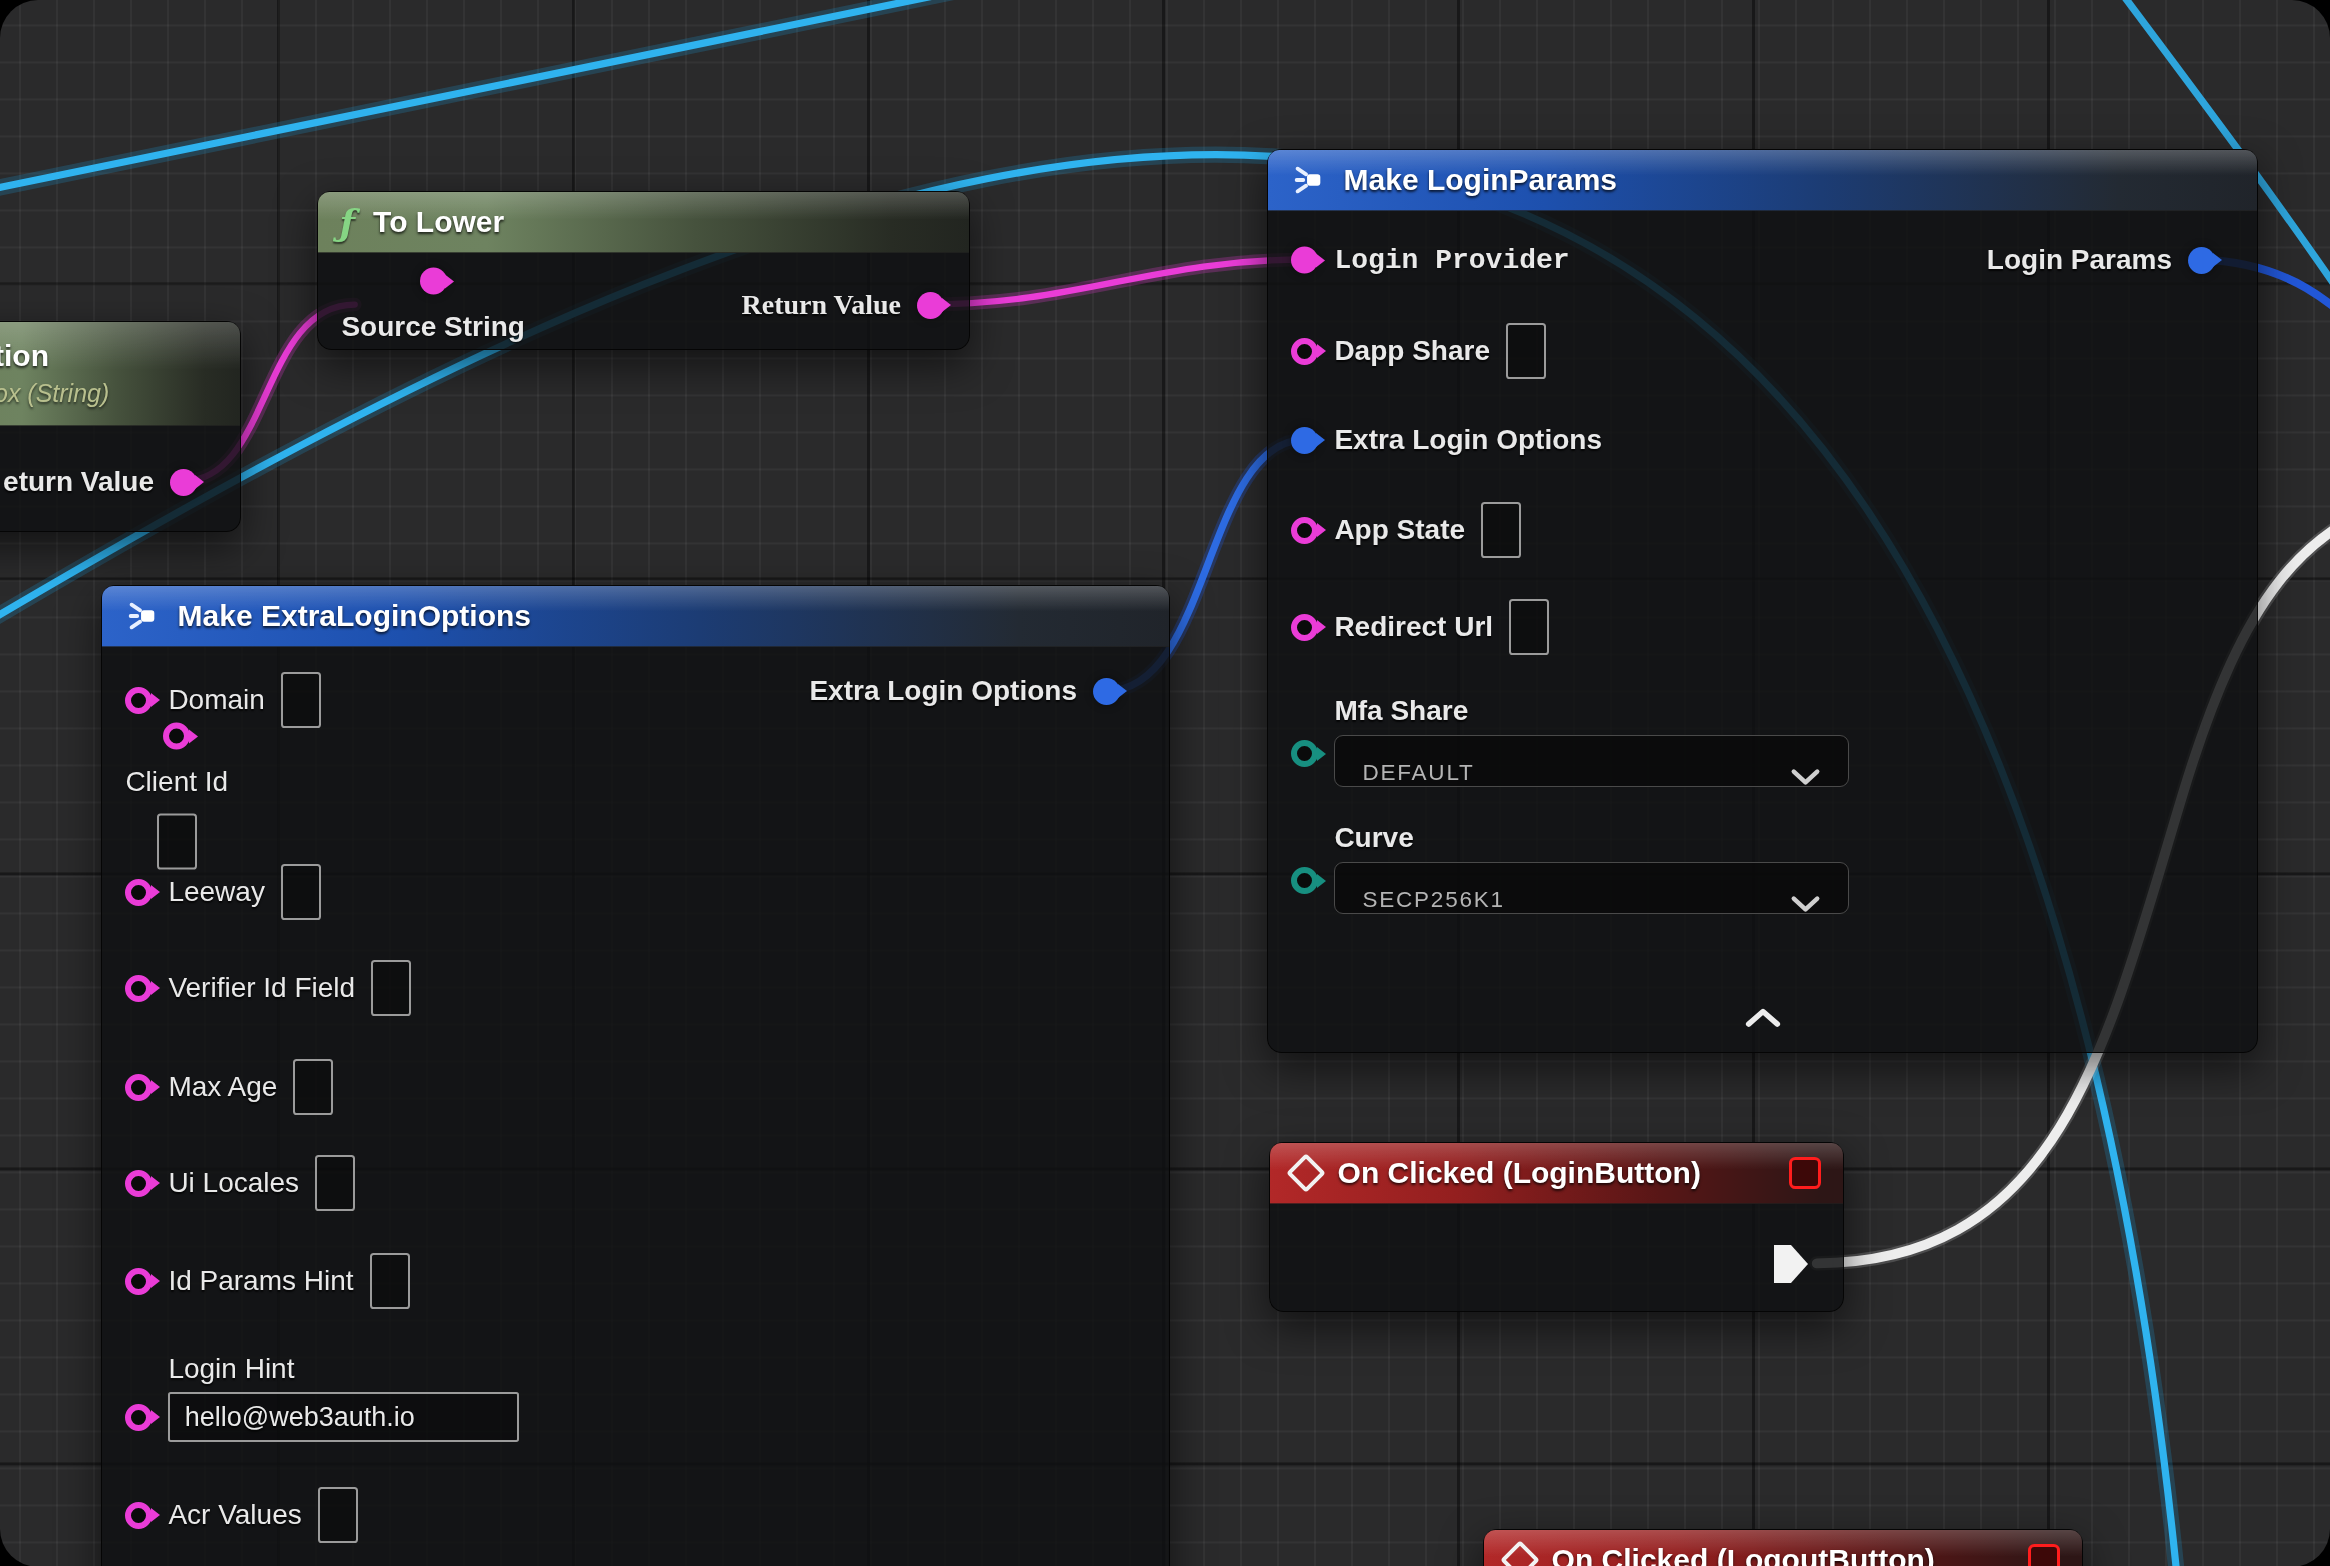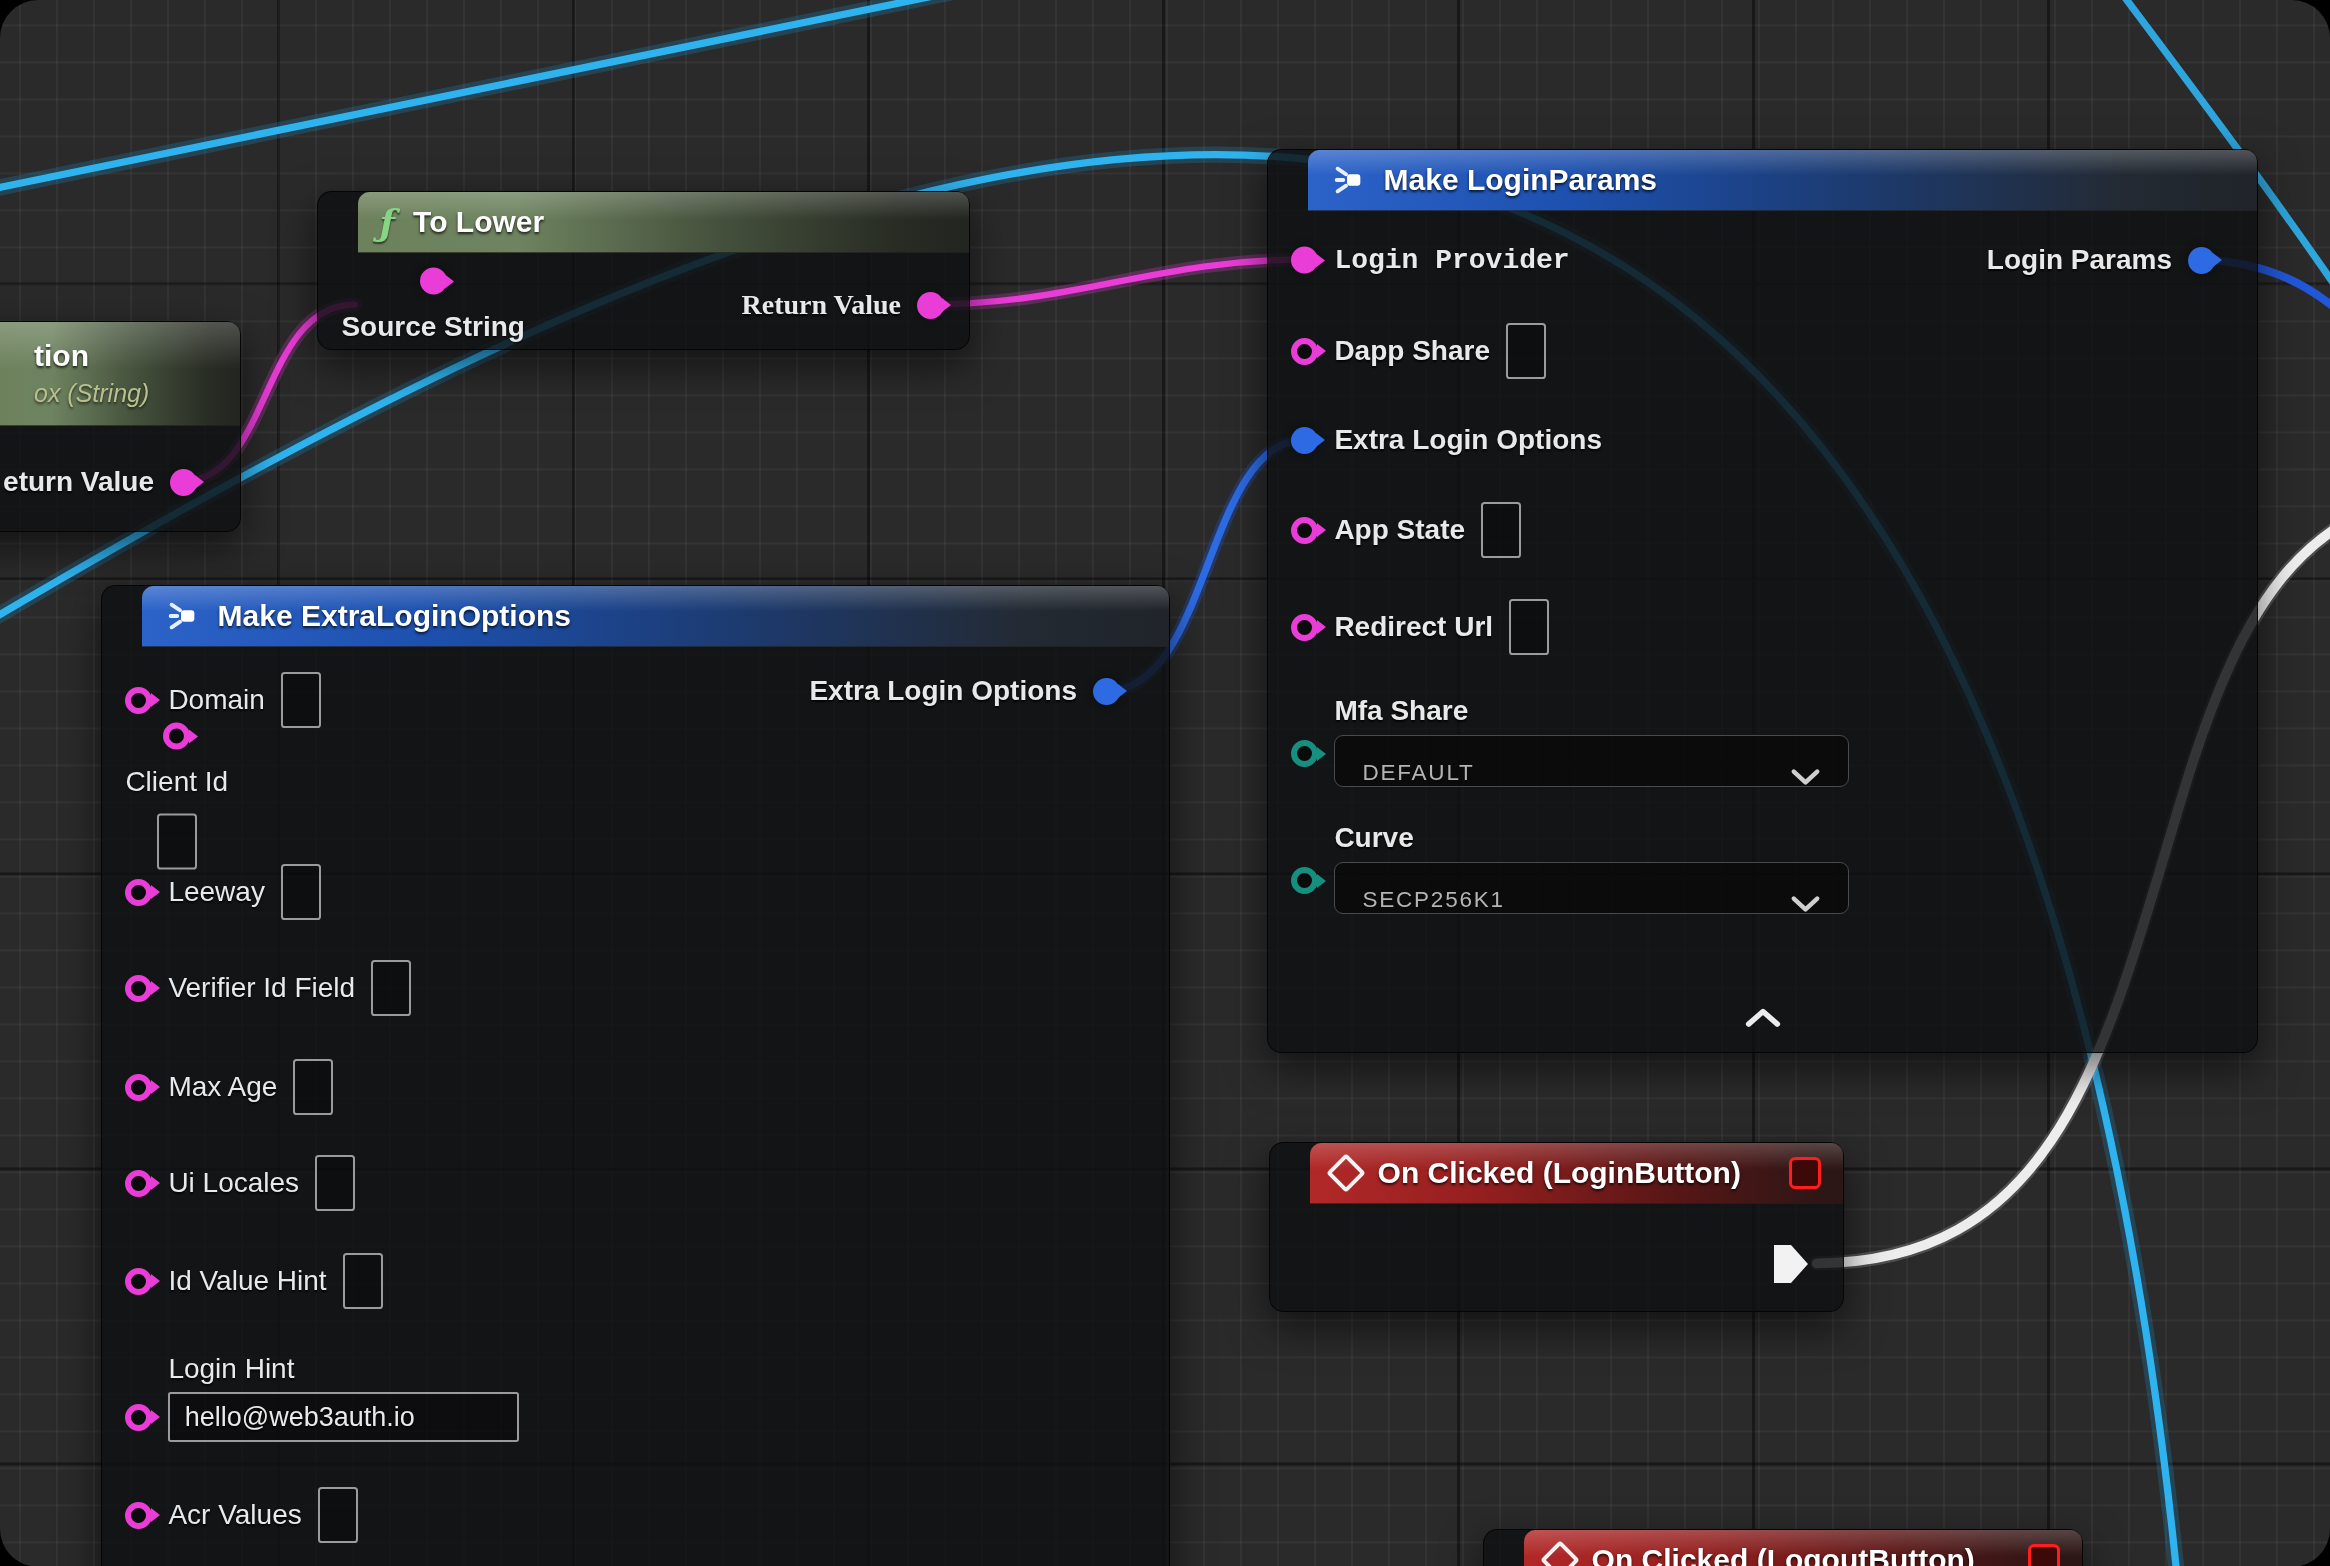--- a/index.html
+++ b/index.html
@@ -22,21 +22,20 @@
     background:rgba(16,17,18,.84);
     border:1.8px solid rgba(5,5,5,.95);
     border-radius:14.4px;
     box-shadow:0 14.4px 40px rgba(0,0,0,.55);
   }
   .nhead{
     position:absolute;left:0;top:0;right:0;height:61px;
     display:flex;align-items:center;gap:18px;padding:0 21.6px;
     border-radius:11.7px 11.7px 0 0;box-sizing:border-box;
     border-bottom:1.8px solid rgba(0,0,0,.6);
-    margin-left:40px;
   }
   .nhead.green{background:
     linear-gradient(180deg, rgba(255,255,255,.20), rgba(255,255,255,0) 46%),
     linear-gradient(90deg,#849972 0%,#6d815c 0%,#6e8360 26%,#46523d 58%,#282c24 88%,#222520 100%);}
   .nhead.blue{background:
     linear-gradient(180deg, rgba(255,255,255,.22), rgba(255,255,255,0) 42%),
     linear-gradient(90deg,#2c63c9 0%,#1d50ae 28%,#1c3c74 56%,#232a33 86%,#20242a 100%);}
   .nhead.red{background:
     linear-gradient(180deg, rgba(255,255,255,.20), rgba(255,255,255,0) 44%),
     linear-gradient(90deg,#b22828 0%,#941f1f 32%,#581616 68%,#2d1616 96%);}
@@ -163,21 +162,21 @@
       <span class="plabel">Max Age</span>
       <span class="vbox"></span>
     </div>
     <div class="prow" style="top:597px;left:23.4px;">
       <span class="pin hollow pk"></span>
       <span class="plabel">Ui Locales</span>
       <span class="vbox"></span>
     </div>
     <div class="prow" style="top:695px;left:23.4px;">
       <span class="pin hollow pk"></span>
-      <span class="plabel">Id Value Hint</span>
+      <span class="plabel">Id Params Hint</span>
       <span class="vbox"></span>
     </div>
     <div class="ingroup" style="top:767px;left:23.4px;">
       <span class="pin hollow pk"></span>
       <div class="incol">
         <span class="plabel">Login Hint</span>
         <span class="tinput">
           <span class="plabel">hello@web3auth.io</span>
         </span>
       </div>

